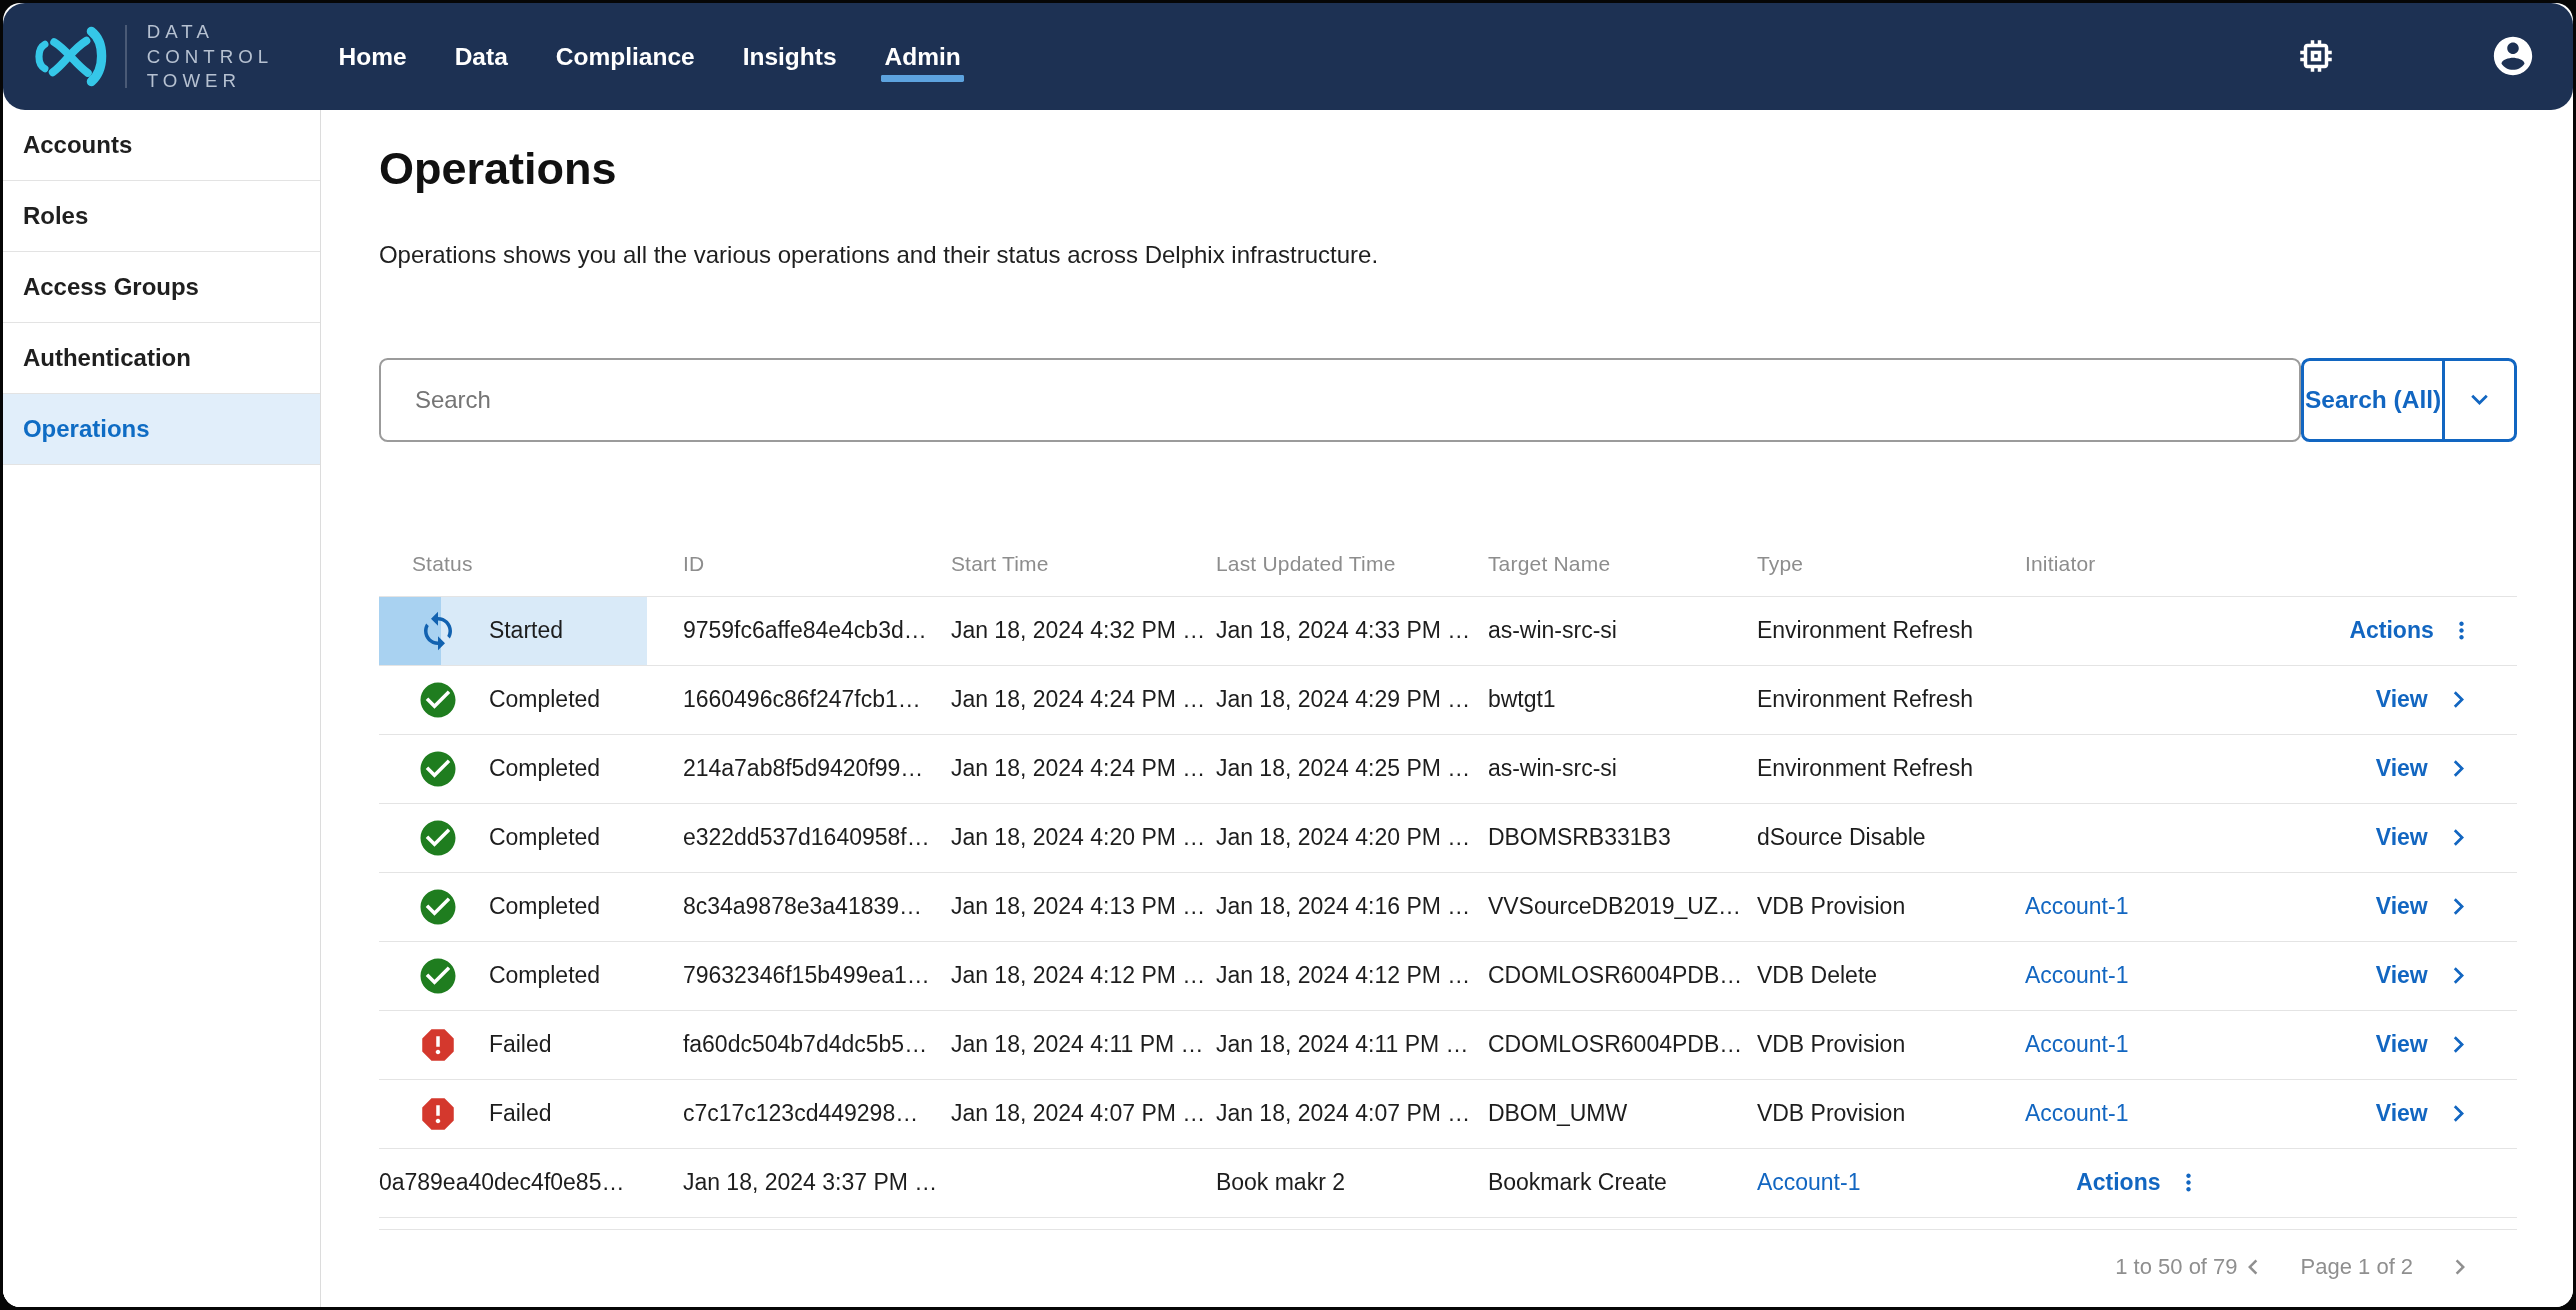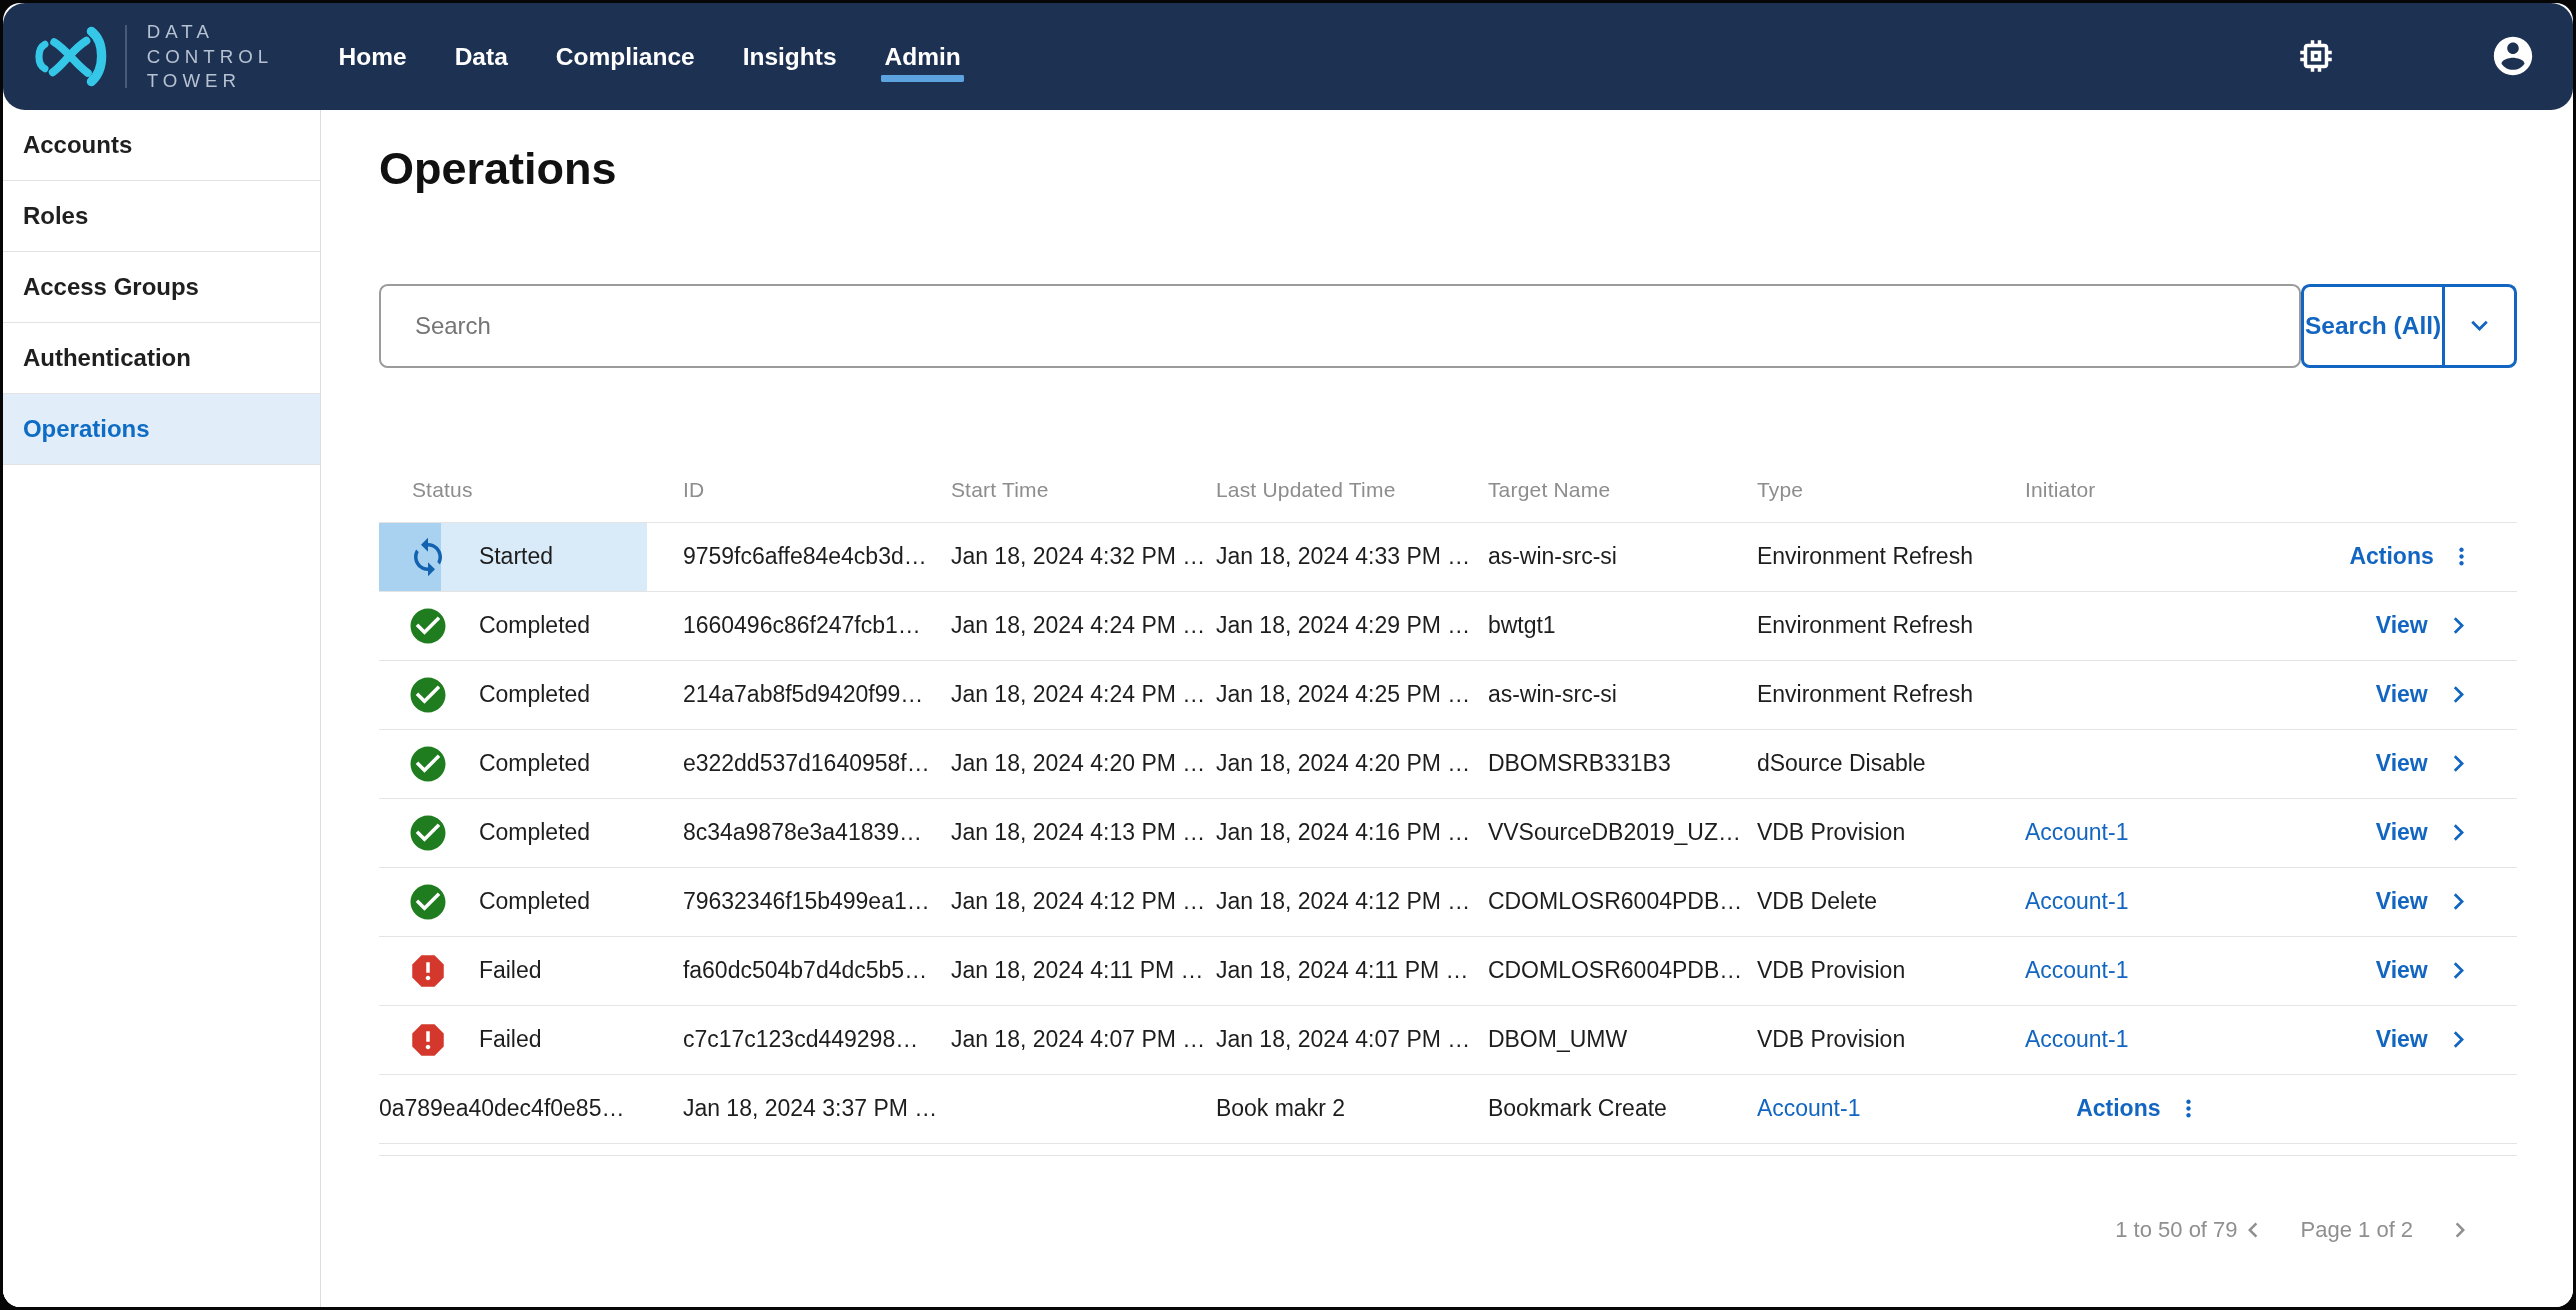--- a/index.html
+++ b/index.html
@@ -60,21 +60,21 @@
 
   
   .ops-table{margin-top:91px;display:flex;flex-direction:column;flex:1;min-height:0;}
   .trow{display:grid;grid-template-columns:304px 268px 265px 272px 269px 268px 219px 1fr;align-items:center;}
   .thead{height:63px;flex:none;}
   .thead .hcell{font-size:21px;color:var(--hdr);letter-spacing:0.2px;font-weight:400;}
   .hcell-status{padding-left:33px;}
   .tbody{flex:none;border-bottom:1.4px solid var(--sep);}
   .tbody .trow{height:69px;border-top:1.4px solid var(--sep);font-size:23px;color:var(--txt);}
   .cell{overflow:hidden;white-space:nowrap;padding-right:17.3px;}
-  .cell-status{position:relative;height:100%;display:flex;align-items:center;padding-left:28px;cursor:pointer;}
+  .cell-status{position:relative;height:100%;display:flex;align-items:center;padding-left:38px;cursor:pointer;}
   .cell-status .hl{display:none;}
   .cell-status.selected .hl{display:block;position:absolute;left:0;top:0;bottom:0;width:268px;background:var(--sel);z-index:0;}
   .cell-status.selected .hl::before{content:"";position:absolute;left:0;top:0;bottom:0;width:62px;background:var(--sel-strip);}
   .status-icon{position:relative;z-index:1;width:42px;height:42px;flex:none;}
   .status-icon svg{width:42px;height:42px;display:block;}
   .k-started svg{fill:#1262b0;}
   .k-completed svg{fill:var(--green);}
   .k-failed svg{fill:var(--red);}
   .k-pending svg{fill:var(--pend);}
   .status-label{position:relative;z-index:1;margin-left:30px;}
@@ -148,20 +148,21 @@
       <div class="side-item">
           <span>Authentication</span>
         </div>
       <div class="side-item active">
           <span>Operations</span>
         </div>
     </aside>
 
     <main class="main">
       <h1 class="page-title">Operations</h1>
+      <p class="page-desc">Operations shows you all the various operations and their status across Delphix infrastructure.</p>
 
       <div class="search-row">
         <input class="search-input" type="text" placeholder="Search" style="">
         <div class="search-btn">
           <div class="search-btn-main">
             <span>Search (All)</span>
           </div>
           <div class="search-btn-caret">
             <svg width="33" height="33" viewBox="0 0 24 24" fill="#1266c1">
               <path d="M7.41 8.59 12 13.17l4.59-4.58L18 10l-6 6-6-6 1.41-1.41z"></path>

